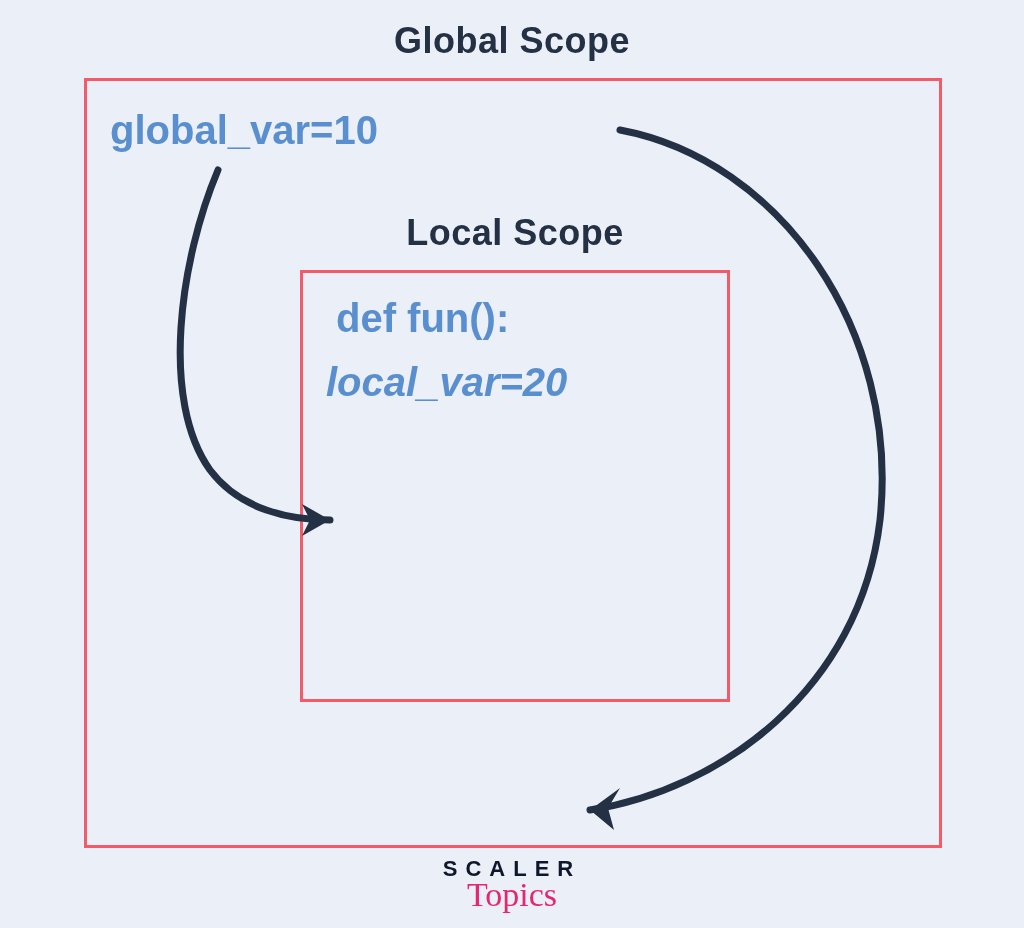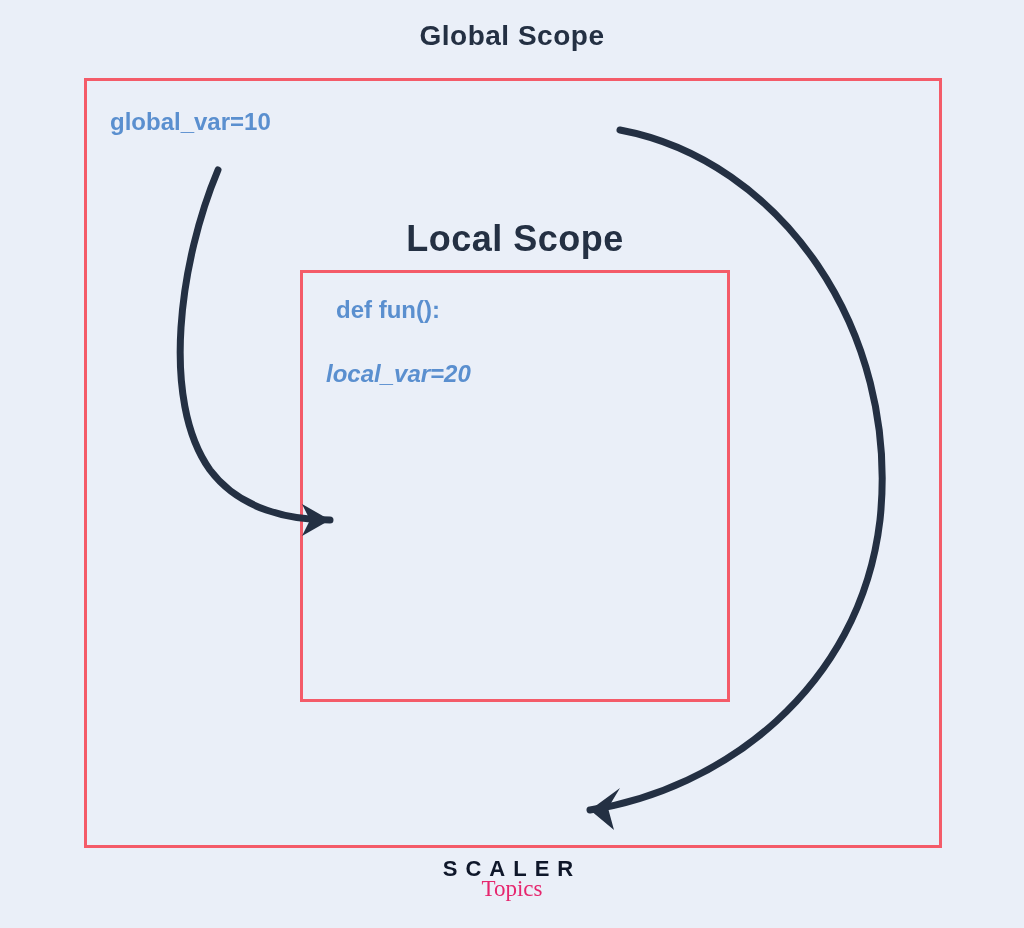--- a/index.html
+++ b/index.html
@@ -8,21 +8,21 @@
     background: #eaeff8;
     font-family: "Segoe UI", "Helvetica Neue", Arial, sans-serif;
     position: relative;
   }
   .title {
     position: absolute;
     left: 0; right: 0;
     text-align: center;
     font-weight: 800;
     color: #243043;
-    font-size: 28px;
+    font-size: 36px;
     letter-spacing: 0.5px;
   }
   .title.global { top: 20px; }
   .box {
     position: absolute;
     border: 3px solid #f45b69;
     background: transparent;
   }
   .box.global {
     left: 84px;
@@ -30,31 +30,31 @@
     width: 858px;
     height: 770px;
   }
   .box.local {
     left: 300px;
     top: 270px;
     width: 430px;
     height: 432px;
   }
   .title.local {
-    top: 218px;
+    top: 212px;
     left: 300px;
     width: 430px;
     font-size: 36px;
     font-weight: 700;
   }
   .code {
     position: absolute;
     color: #5a8fcf;
     font-weight: 700;
-    font-size: 24px;
+    font-size: 40px;
   }
   .code.gvar { left: 110px; top: 108px; }
   .code.def  { left: 336px; top: 296px; }
   .code.lvar { left: 326px; top: 360px; font-style: italic; }
 
   svg.arrows {
     position: absolute;
     left: 0; top: 0;
     width: 1024px; height: 928px;
     pointer-events: none;
@@ -69,21 +69,21 @@
   }
   .logo .word1 {
     font-family: Arial, sans-serif;
     font-weight: 900;
     letter-spacing: 8px;
     font-size: 22px;
     color: #0f172a;
   }
   .logo .word2 {
     font-family: "Brush Script MT", "Segoe Script", cursive;
-    font-size: 23px;
+    font-size: 34px;
     color: #e6266e;
     margin-top: -6px;
   }
 </style>
 </head>
 <body>
 
 <div class="title global">Global Scope</div>
 
 <div class="box global"></div>

